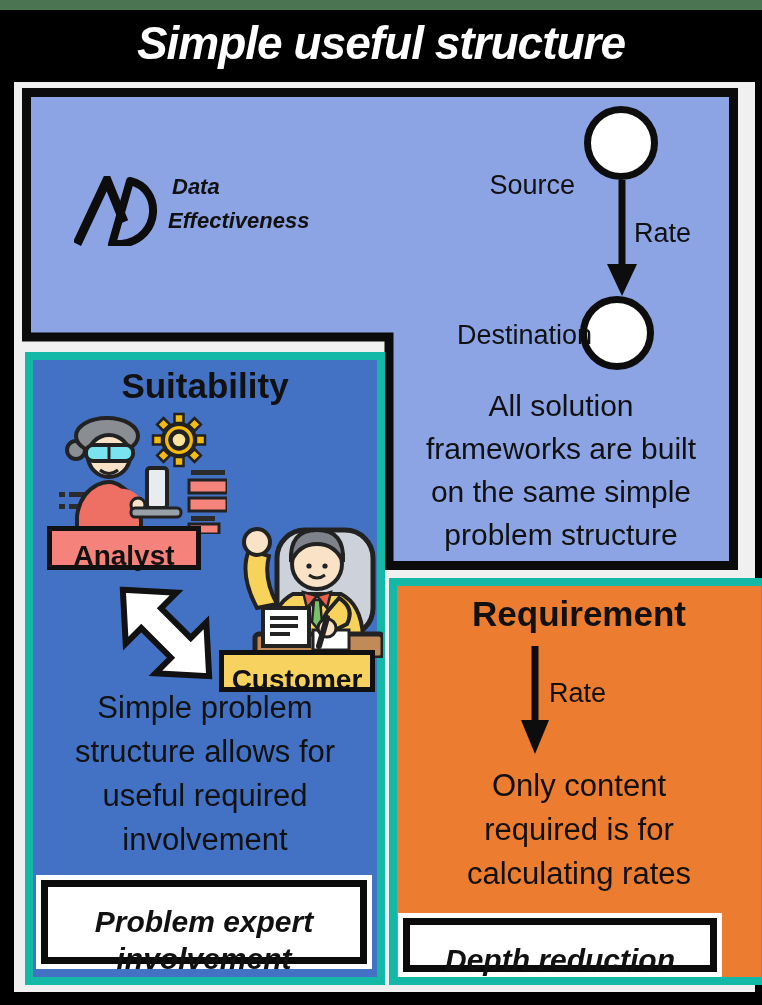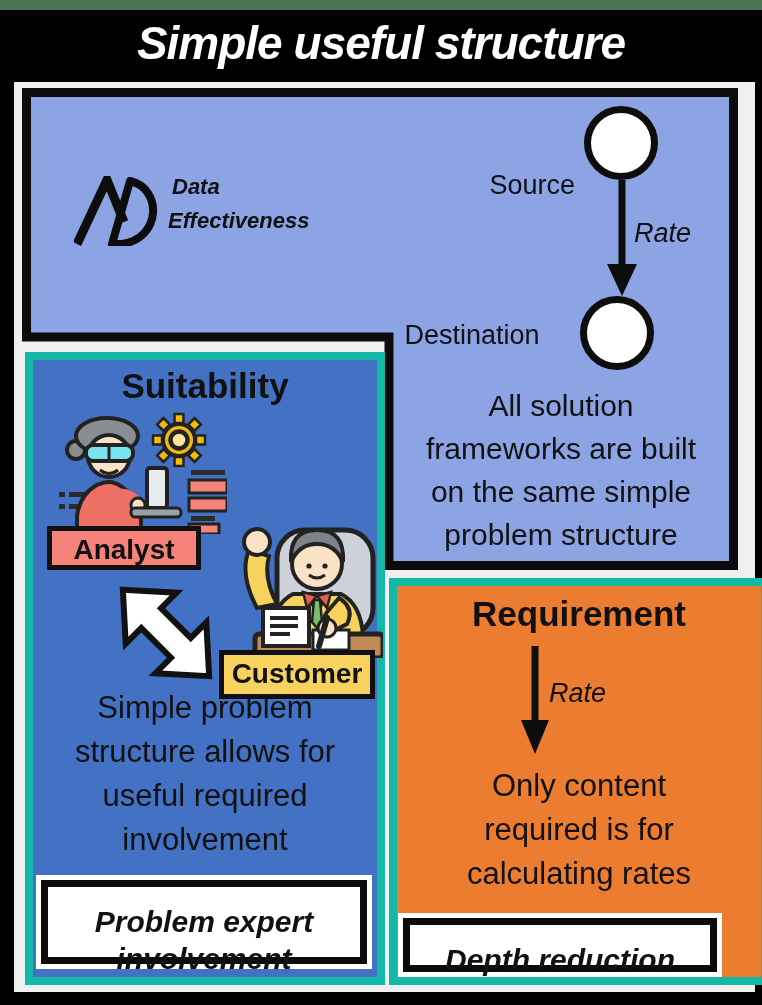--- a/index.html
+++ b/index.html
@@ -18,26 +18,26 @@
   .node-label{font-size:27px;line-height:30px;}
   .node-circle{width:74px;height:74px;border:7px solid #0d0d0d;border-radius:50%;
     background:#fff;box-sizing:border-box;}
   .caption{font-size:30px;line-height:43px;text-align:center;}
   
   .panel{box-sizing:border-box;border:8px solid #14b8a6;}
   .suit-panel{left:25px;top:352px;width:360px;height:633px;background:#4372c4;}
   .req-panel{left:389px;top:578px;width:380px;height:407px;background:#ec7c30;}
   .panel-heading{width:100%;text-align:center;font-size:35px;font-weight:bold;line-height:40px;}
   .tag{box-sizing:border-box;border:5px solid #111;text-align:center;
-    font-weight:bold;font-size:28px;line-height:31px;padding-top:3px;}
+    font-weight:bold;font-size:28px;line-height:31px;padding-top:9px;}
   .body-text{font-size:31px;line-height:44px;text-align:center;width:100%;}
   .footer-box{box-sizing:border-box;background:#fff;border:7px solid #0b0b0b;
     box-shadow:0 0 0 5px #fff;text-align:center;font-weight:bold;font-style:italic;
     font-size:30px;line-height:37px;padding-top:16px;}
-  .rate-label{font-size:27px;line-height:30px;font-style:italic;}
+  .rate-label{font-size:27px;line-height:30px;}
 </style>
 </head>
 <body>
 
 <div class="stage">
 
   <div class="abs green-strip"></div>
 
   <div class="abs slide-title">Simple useful structure</div>
 
@@ -55,21 +55,21 @@
   <div class="abs logo-line" style="left:168px;top:206px;">Effectiveness</div>
 
   <div class="abs node-label" style="left:440px;top:130px;width:135px;text-align:right;margin-top:40px;">Source</div>
   <div class="abs node-circle" style="left:584px;top:106px;"></div>
   <svg class="abs" style="left:598px;top:180px;width:48px;height:120px;" viewBox="0 0 48 120">
     <line x1="24" y1="0" x2="24" y2="86" stroke="#0d0d0d" stroke-width="7"></line>
     <polygon points="24,116 9,84 39,84" fill="#0d0d0d"></polygon>
   </svg>
   <div class="abs rate-label" style="left:634px;top:218px;">Rate</div>
   <div class="abs node-circle" style="left:580px;top:296px;"></div>
-  <div class="abs node-label" style="left:372px;top:320px;width:200px;text-align:center;">Destination</div>
+  <div class="abs node-label" style="left:392px;top:320px;width:200px;text-align:right;">Destination</div>
 
   <div class="abs caption prewrap" style="left:396px;top:384px;width:330px;">All solution
 frameworks are built
 on the same simple
 problem structure</div>
 
   <div class="abs panel suit-panel">
     <div class="abs panel-heading" style="left:0;top:6px;">Suitability</div>
 
     <svg class="abs" style="left:26px;top:50px;width:168px;height:124px;" viewBox="0 0 168 124">
@@ -139,21 +139,21 @@
       <circle cx="100" cy="112" r="9" fill="#f9e2c6" stroke="#222" stroke-width="3"></circle>
       <line x1="100" y1="102" x2="92" y2="130" stroke="#222" stroke-width="6" stroke-linecap="round"></line>
     </svg>
 
     <svg class="abs" style="left:70px;top:210px;width:126px;height:126px;" viewBox="0 0 126 126">
       <g transform="rotate(45 63 63)">
         <polygon points="2,63 42,27 42,49 84,49 84,27 124,63 84,99 84,77 42,77 42,99" fill="#fff" stroke="#111" stroke-width="6" stroke-linejoin="miter"></polygon>
       </g>
     </svg>
 
-    <div class="abs tag" style="left:186px;top:290px;width:156px;height:49px;background:#f8d25e;">Customer</div>
+    <div class="abs tag" style="left:186px;top:290px;width:156px;height:42px;background:#f8d25e;">Customer</div>
 
     <div class="abs body-text prewrap" style="left:0;top:326px;">Simple problem
 structure allows for
 useful required
 involvement</div>
 
     <div class="abs footer-box prewrap" style="left:8px;top:520px;width:326px;height:84px;">Problem expert
 involvement</div>
   </div>
 

